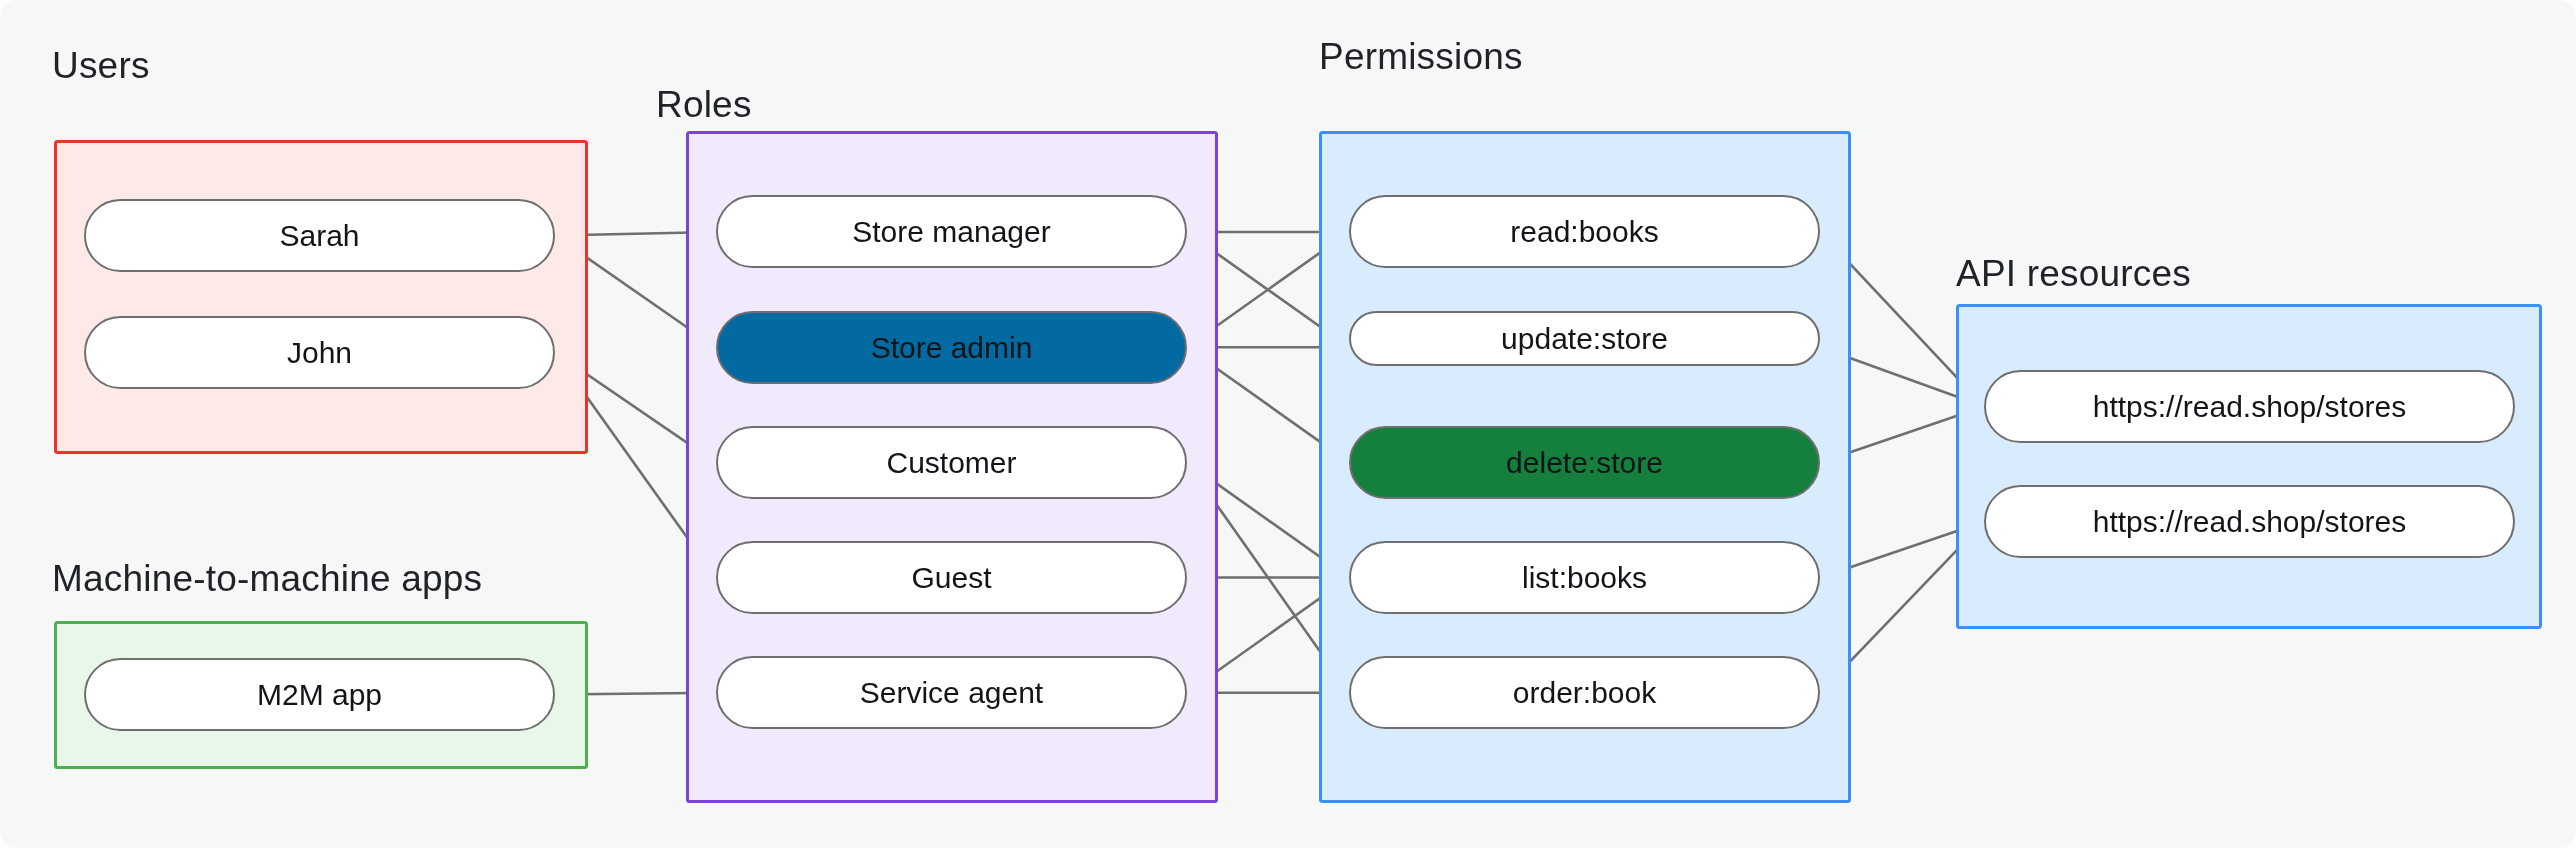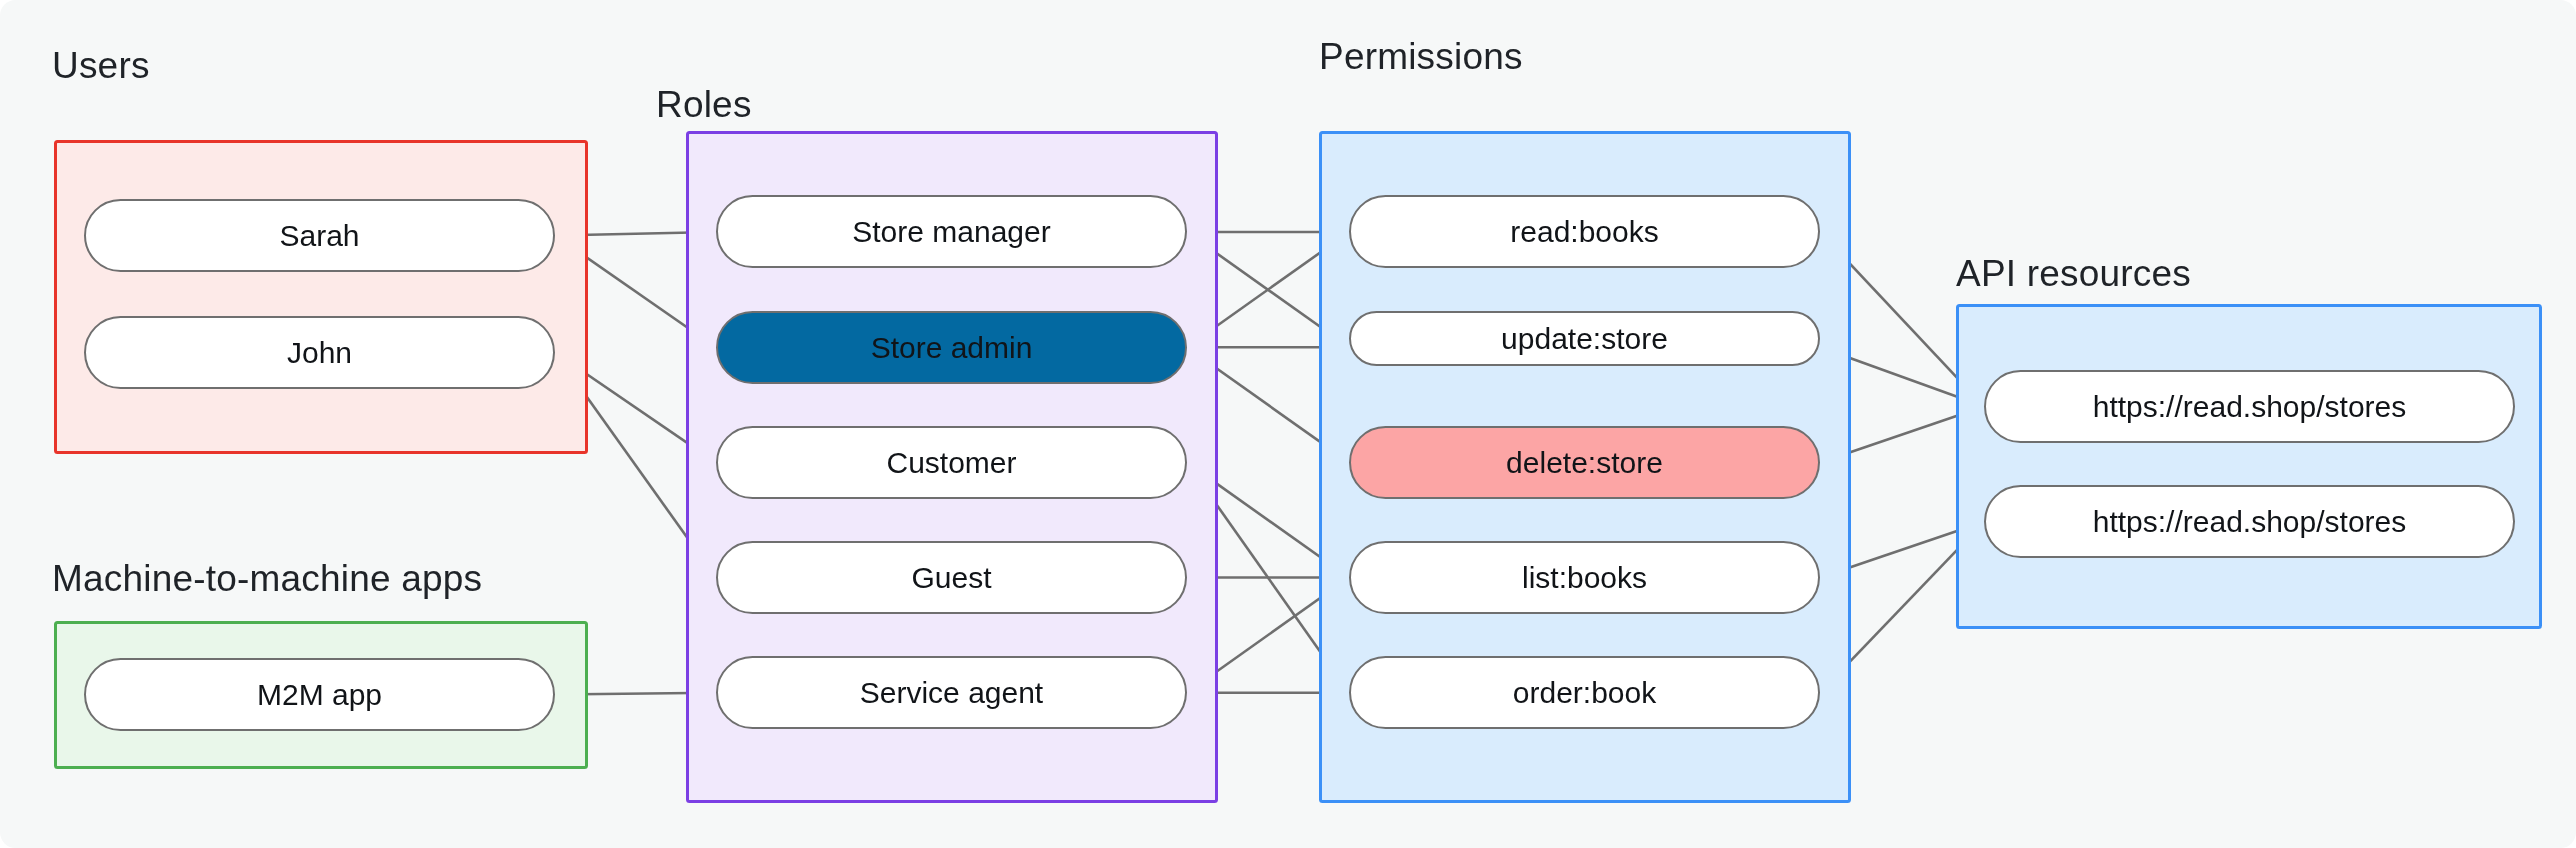--- a/index.html
+++ b/index.html
@@ -70,21 +70,21 @@
       <div class="group-box" style="left: 686px; top: 131px; width: 532px; height: 672px; border-color: rgb(123, 63, 228); background: rgb(241, 233, 252);"></div>
       <div class="node" style="left: 716px; top: 195px; width: 471px; height: 73px; border-color: rgb(111, 111, 111); background: rgb(255, 255, 255);">Store manager</div>
       <div class="node" style="left: 716px; top: 311px; width: 471px; height: 73px; border-color: rgb(111, 111, 111); background: #0369a1;">Store admin</div>
       <div class="node" style="left: 716px; top: 426px; width: 471px; height: 73px; border-color: rgb(111, 111, 111); background: rgb(255, 255, 255);">Customer</div>
       <div class="node" style="left: 716px; top: 541px; width: 471px; height: 73px; border-color: rgb(111, 111, 111); background: rgb(255, 255, 255);">Guest</div>
       <div class="node" style="left: 716px; top: 656px; width: 471px; height: 73px; border-color: rgb(111, 111, 111); background: rgb(255, 255, 255); text-align: right;">Service agent</div>
       <div class="group-title" style="left: 1319px; top: 36px; color: rgb(31, 35, 40);">Permissions</div>
       <div class="group-box" style="left: 1319px; top: 131px; width: 532px; height: 672px; border-color: rgb(59, 144, 247); background: rgb(217, 236, 253);"></div>
       <div class="node" style="left: 1349px; top: 195px; width: 471px; height: 73px; border-color: rgb(111, 111, 111); background: rgb(255, 255, 255);">read:books</div>
       <div class="node" style="left: 1349px; top: 311px; width: 471px; height: 55px; border-color: rgb(111, 111, 111); background: rgb(255, 255, 255);">update:store</div>
-      <div class="node" style="left: 1349px; top: 426px; width: 471px; height: 73px; border-color: rgb(111, 111, 111); background: #fca5a5;">delete:store</div>
+      <div class="node" style="left: 1349px; top: 426px; width: 471px; height: 73px; border-color: rgb(111, 111, 111); background: #15803d;">delete:store</div>
       <div class="node" style="left: 1349px; top: 541px; width: 471px; height: 73px; border-color: rgb(111, 111, 111); background: rgb(255, 255, 255);">list:books</div>
       <div class="node" style="left: 1349px; top: 656px; width: 471px; height: 73px; border-color: rgb(111, 111, 111); background: rgb(255, 255, 255);">order:book</div>
       <div class="group-title" style="left: 1956px; top: 253px; color: rgb(31, 35, 40);">API resources</div>
       <div class="group-box" style="left: 1956px; top: 304px; width: 586px; height: 325px; border-color: rgb(59, 144, 247); background: rgb(217, 236, 253);"></div>
       <div class="node" style="left: 1984px; top: 370px; width: 531px; height: 73px; border-color: rgb(111, 111, 111); background: rgb(255, 255, 255);">https://read.shop/stores</div>
       <div class="node" style="left: 1984px; top: 485px; width: 531px; height: 73px; border-color: rgb(111, 111, 111); background: rgb(255, 255, 255);">https://read.shop/stores</div>
     </div>
 </div>
 
 

